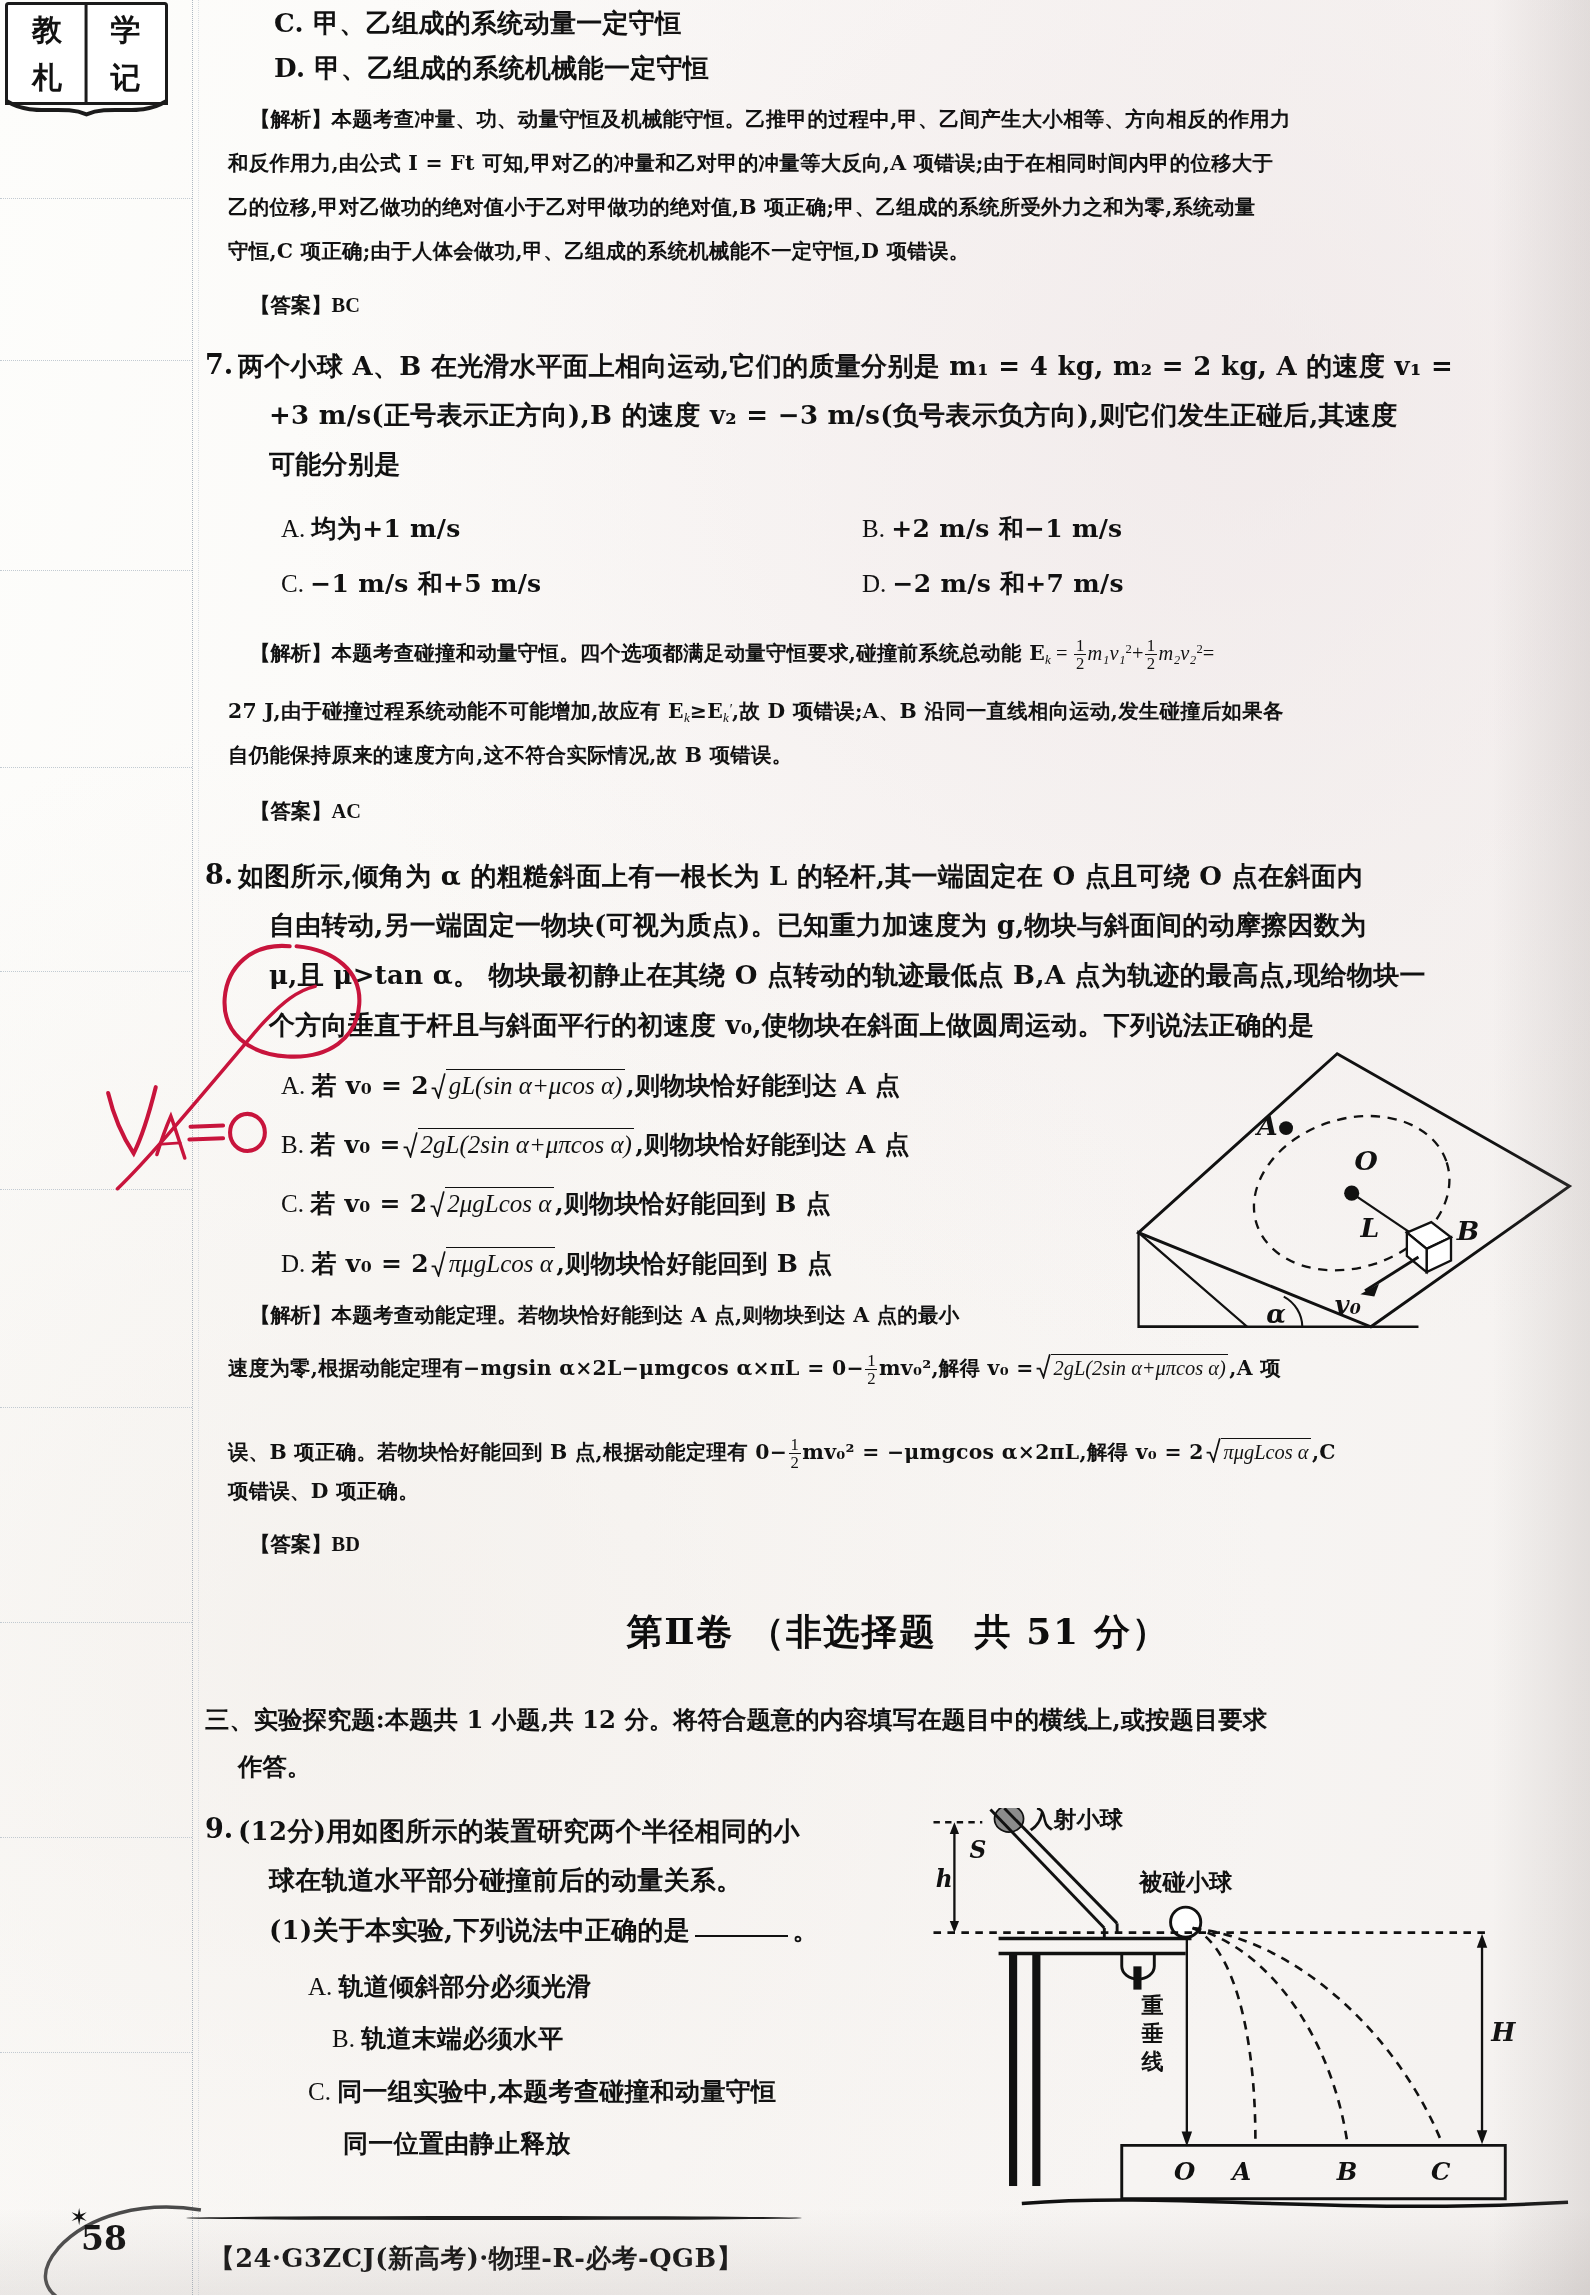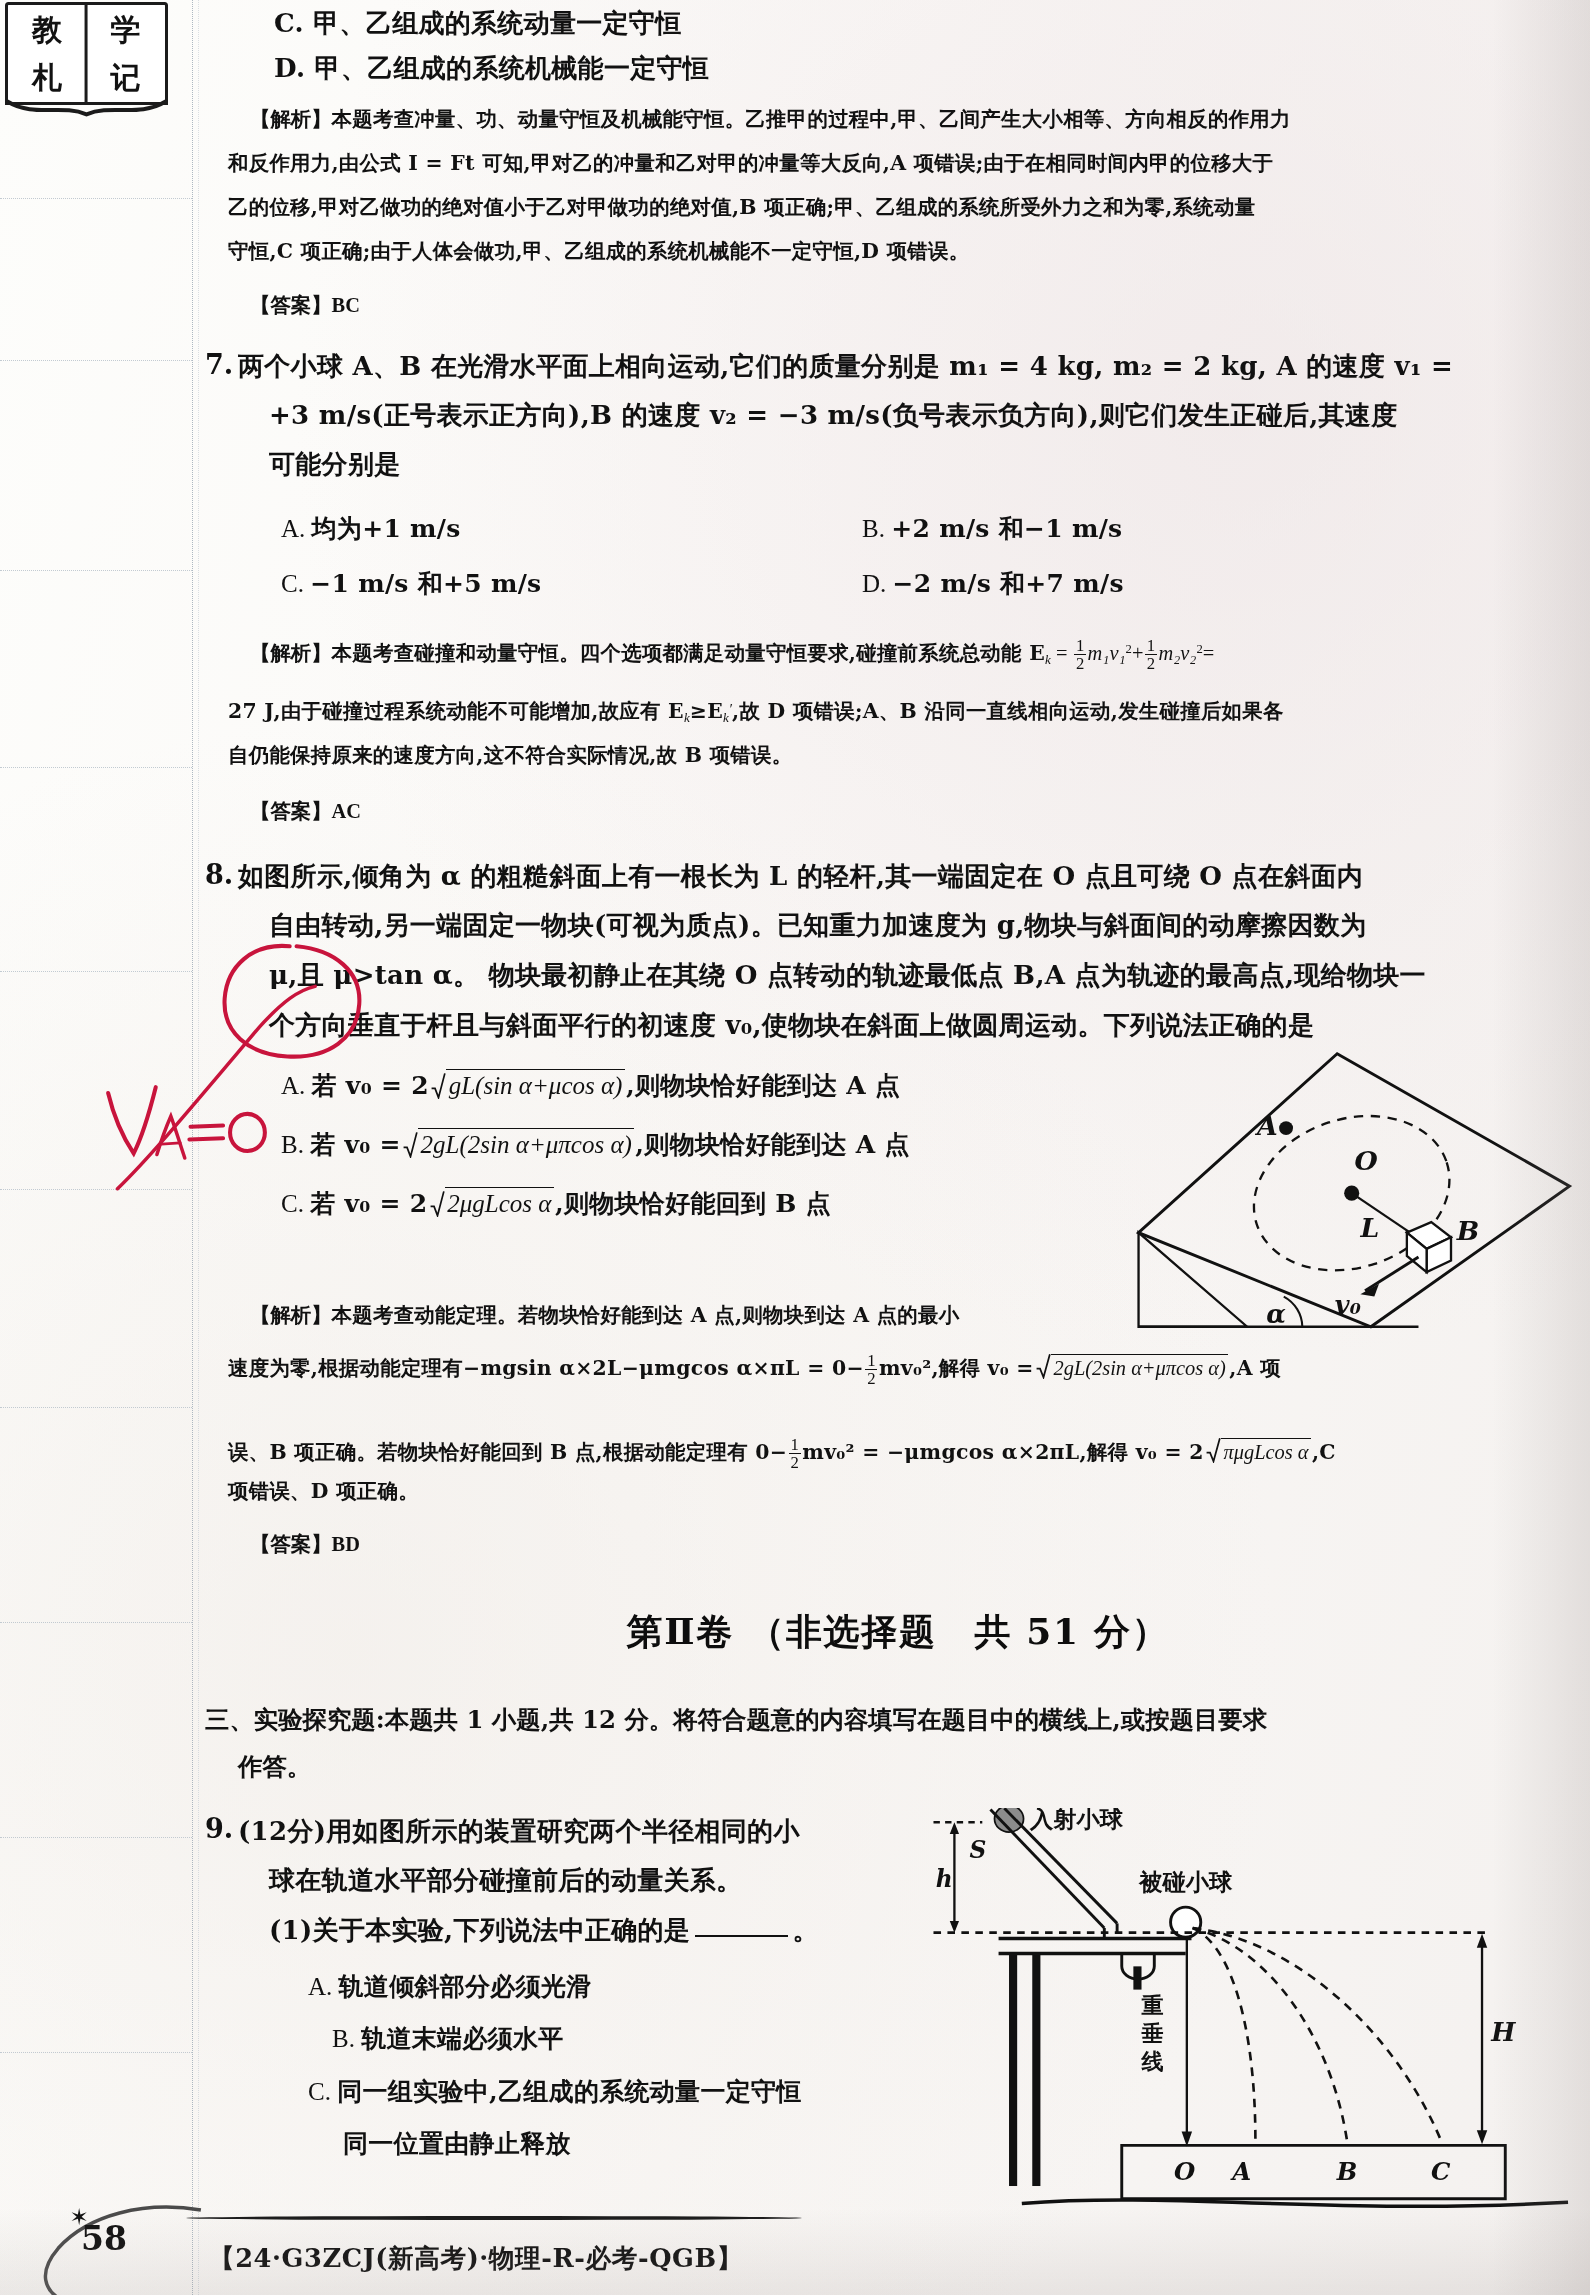--- a/index.html
+++ b/index.html
@@ -247,20 +247,28 @@
 
   <div class="ln opt" style="left:76px; top:1187px;">
     <span>C.</span>
     <span class="cn">若 v₀ = 2</span><span class="rad"><span class="tick">
           <svg width="15" height="27" viewBox="0 0 26 46">
             <path d="M1,28 L7,28 L13,44 L24,2" fill="none" stroke="#111" stroke-width="3"></path>
           </svg>
         </span><span class="bar it">2μgLcos α</span></span><span class="cn">,则物块恰好能回到 B 点</span>
   </div>
 
+  <div class="ln opt" style="left:76px; top:1247px;">
+    <span>D.</span>
+    <span class="cn">若 v₀ = 2</span><span class="rad"><span class="tick">
+          <svg width="15" height="27" viewBox="0 0 26 46">
+            <path d="M1,28 L7,28 L13,44 L24,2" fill="none" stroke="#111" stroke-width="3"></path>
+          </svg>
+        </span><span class="bar it">πμgLcos α</span></span><span class="cn">,则物块恰好能回到 B 点</span>
+  </div>
 
   <div class="ln small" style="left:45px; top:1301px;">
     <span class="cn-b sq">【解析】</span><span class="cn">本题考查动能定理。若物块恰好能到达 A 点,则物块到达 A 点的最小</span>
   </div>
 
   <div class="ln small" style="left:23px; top:1352px;">
     <span class="cn">速度为零,根据动能定理有−mgsin α×2L−μmgcos α×πL = 0−</span><span class="frac"><span class="num">1</span><span class="den">2</span></span><span class="cn">mv₀²,解得 v₀ =</span><span class="rad"><span class="tick">
           <svg width="15" height="25.6" viewBox="0 0 26 44">
             <path d="M1,27 L7,27 L13,42 L24,2" fill="none" stroke="#111" stroke-width="3"></path>
           </svg>
@@ -297,21 +305,21 @@
   <div class="ln opt" style="left:103px; top:1970px;">
     <span>A.</span>
     <span class="cn">轨道倾斜部分必须光滑</span>
   </div>
   <div class="ln opt" style="left:103px; top:2022px;margin-left:24px;">
     <span>B.</span>
     <span class="cn">轨道末端必须水平</span>
   </div>
   <div class="ln opt" style="left:103px; top:2075px;">
     <span>C.</span>
-    <span class="cn">同一组实验中,乙组成的系统动量一定守恒</span>
+    <span class="cn">同一组实验中,本题考查碰撞和动量守恒</span>
   </div>
   <div class="ln opt cn" style="left:138px; top:2127px;">同一位置由静止释放</div>
 
 </div>
 
 <div class="fig" style="left:1128px; top:1041px;">
   <svg width="459" height="302" viewBox="0 0 790 520">
 
     <path d="M18,492 L18,330 L205,492 Z" fill="none" stroke="#111" stroke-width="4"></path>
     <path d="M18,492 L500,492" fill="none" stroke="#111" stroke-width="4"></path>

